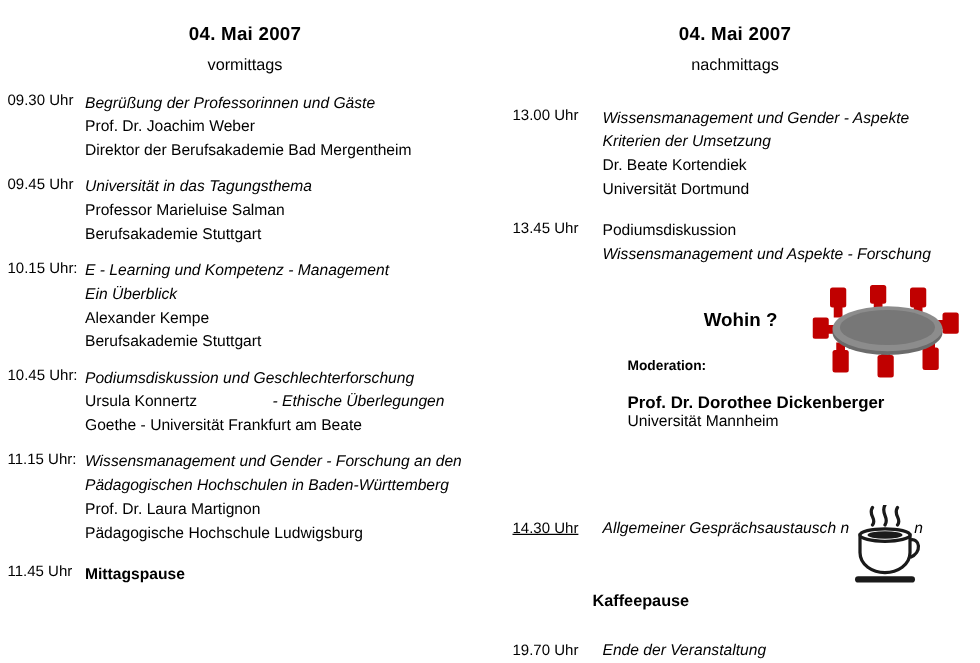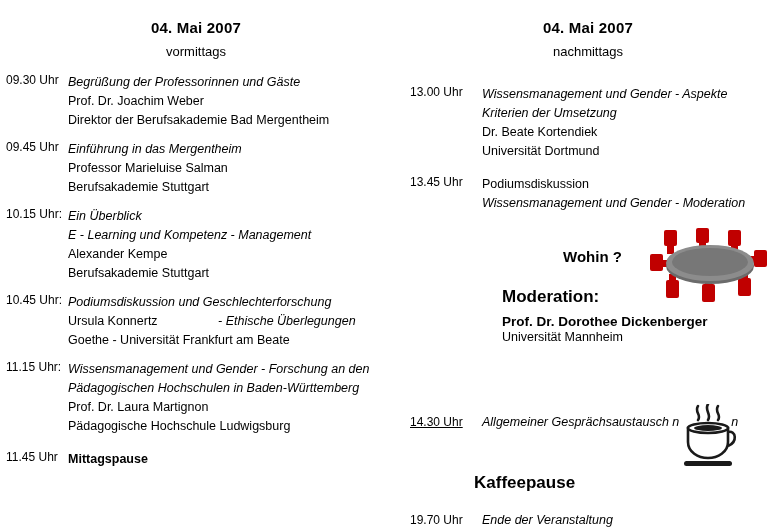--- a/index.html
+++ b/index.html
@@ -105,42 +105,42 @@
     position: absolute;
     left: 563px;
     top: 248px;
     font-size: 15px;
     font-weight: bold;
   }
   .moderation {
     position: absolute;
     left: 502px;
     top: 287px;
-    font-size: 17px;
+    font-size: 11px;
     font-weight: bold;
   }
   .moderator-name {
     position: absolute;
     left: 502px;
     top: 314px;
     font-size: 13.5px;
     font-weight: bold;
     text-align: center;
   }
   .moderator-org {
     position: absolute;
     left: 502px;
     top: 330px;
     font-size: 12.5px;
   }
   .kaffeepause {
     position: absolute;
     left: 474px;
     top: 473px;
-    font-size: 17px;
+    font-size: 13px;
     font-weight: bold;
   }
   .coffee-graphic {
     position: absolute;
     left: 676px;
     top: 404px;
     width: 66px;
     height: 66px;
   }
   .abs-entry {
@@ -163,31 +163,31 @@
         <div class="lines">
           <div class="line ital">Begrüßung der Professorinnen und Gäste</div>
           <div class="line">Prof. Dr. Joachim Weber</div>
           <div class="line">Direktor der Berufsakademie Bad Mergentheim</div>
         </div>
       </div>
 
       <div class="entry" style="margin-bottom:10px;">
         <div class="time">09.45 Uhr</div>
         <div class="lines">
-          <div class="line ital">Einführung in das Mergentheim</div>
+          <div class="line ital">Universität in das Tagungsthema</div>
           <div class="line">Professor Marieluise Salman</div>
           <div class="line">Berufsakademie Stuttgart</div>
         </div>
       </div>
 
       <div class="entry" style="margin-bottom:10px;">
         <div class="time">10.15 Uhr:</div>
         <div class="lines">
+          <div class="line ital">E - Learning und Kompetenz - Management</div>
           <div class="line ital">Ein Überblick</div>
-          <div class="line ital">E - Learning und Kompetenz - Management</div>
           <div class="line">Alexander Kempe</div>
           <div class="line">Berufsakademie Stuttgart</div>
         </div>
       </div>
 
       <div class="entry" style="margin-bottom:10px;">
         <div class="time">10.45 Uhr:</div>
         <div class="lines">
           <div class="line ital">Podiumsdiskussion und Geschlechterforschung</div>
           <div class="line"><span class="sub-twocol"><span class="a">Ursula Konnertz</span><span class="ital">- Ethische Überlegungen</span></span></div>
@@ -228,21 +228,21 @@
           <div class="line ital">Kriterien der Umsetzung</div>
           <div class="line">Dr. Beate Kortendiek</div>
           <div class="line">Universität Dortmund</div>
         </div>
       </div>
 
       <div class="entry">
         <div class="time">13.45 Uhr</div>
         <div class="lines">
           <div class="line">Podiumsdiskussion</div>
-          <div class="line ital">Wissensmanagement und Gender - Moderation</div>
+          <div class="line ital">Wissensmanagement und Aspekte - Forschung</div>
         </div>
       </div>
 
     </div>
   </div>
 
   <div class="wohin">Wohin ?</div>
 
   <div class="table-graphic">
     <svg width="130" height="75" viewBox="0 0 130 75" xmlns="http://www.w3.org/2000/svg">

